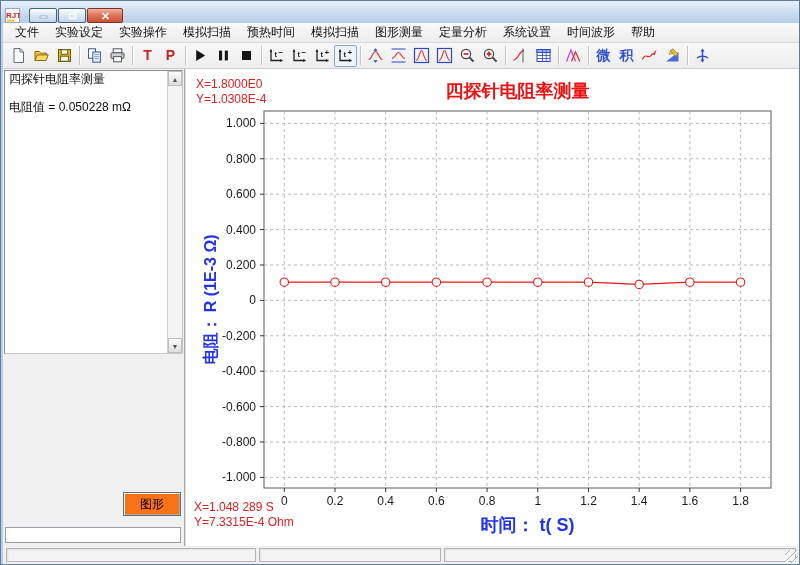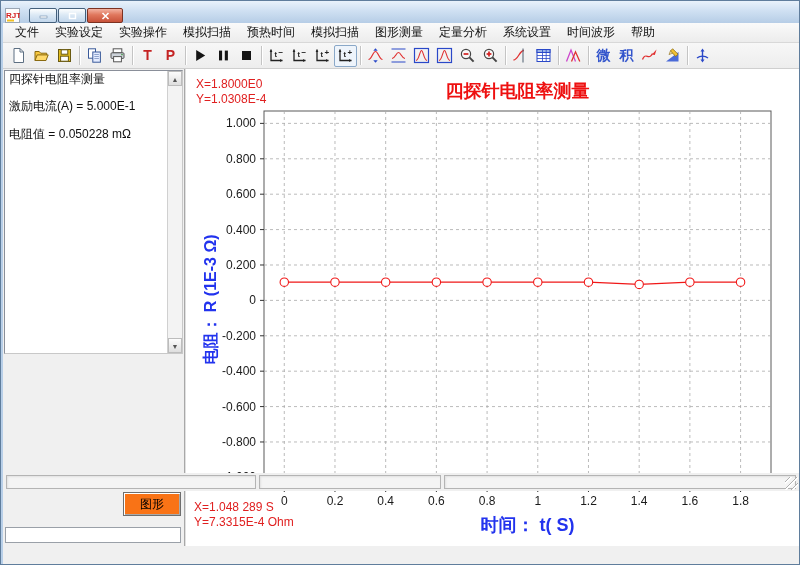--- a/index.html
+++ b/index.html
@@ -37,21 +37,21 @@
   .tb-btn { width:23px; height:22px; border:1px solid transparent;
     background:transparent; display:flex; align-items:center; justify-content:center;
     padding:0; cursor:default; }
   .tb-btn.pressed { border:1px solid #8aa8c8; background:#eef4fb; border-radius:2px; }
   .tb-ico { width:17px; height:17px; }
   .tb-txt { font-size:14px; font-weight:bold; line-height:17px; }
   .tb-sep { width:1px; height:19px; background:#c4c4c4; margin:0 3px;
     box-shadow:1px 0 0 #fff; }
 
   
-  .main { position:relative; height:404px; }
+  .main { position:relative; height:477px; }
   .sidebar { position:absolute; left:0; top:0; width:182px; height:477px;
     background:#f0f0f0; border-right:1px solid #a8a8a8; }
   .sb-textarea { position:absolute; left:1px; top:1px; width:179px; height:284px;
     background:#fff; border:1px solid #8a8f99; border-right-color:#c8c8c8;
     border-bottom-color:#c8c8c8; overflow:hidden; }
   .sb-line { font-size:12px; color:#101010; padding:1px 4px 0 4px; line-height:14px;
     white-space:nowrap; }
   .sb-title { margin-bottom:12px; }
   .sb-result { margin-top:13px; }
   .sb-scroll { position:absolute; right:0; top:0; width:15px; height:282px;
@@ -314,21 +314,20 @@
 
     <div class="main">
 
       <div class="sidebar">
         <div class="sb-textarea" id="sb-text">
           <div class="sb-scroll">
             <div class="sb-arrow up">▲</div>
             <div class="sb-arrow down">▼</div>
           </div>
         <div class="sb-line sb-title">四探针电阻率测量</div>
-            <div class="sb-line">激励电流(A) = 5.000E-1</div>
             <div class="sb-line sb-result">电阻值 = 0.050228 mΩ</div>
           </div>
         <button class="graph-btn">图形</button>
         <div class="sb-bottombox"></div>
       </div>
 
       <div class="chart-panel" id="chart-panel"><svg width="613" height="477">
             <rect x="78" y="42" width="507" height="377" fill="#fff" stroke="#5a5a5a"></rect>
             <line x1="98.28" y1="42" x2="98.28" y2="419" stroke="#aaaaaa" stroke-dasharray="3,3" stroke-width="0.8"></line>
             <line x1="148.98000000000002" y1="42" x2="148.98000000000002" y2="419" stroke="#aaaaaa" stroke-dasharray="3,3" stroke-width="0.8"></line>

